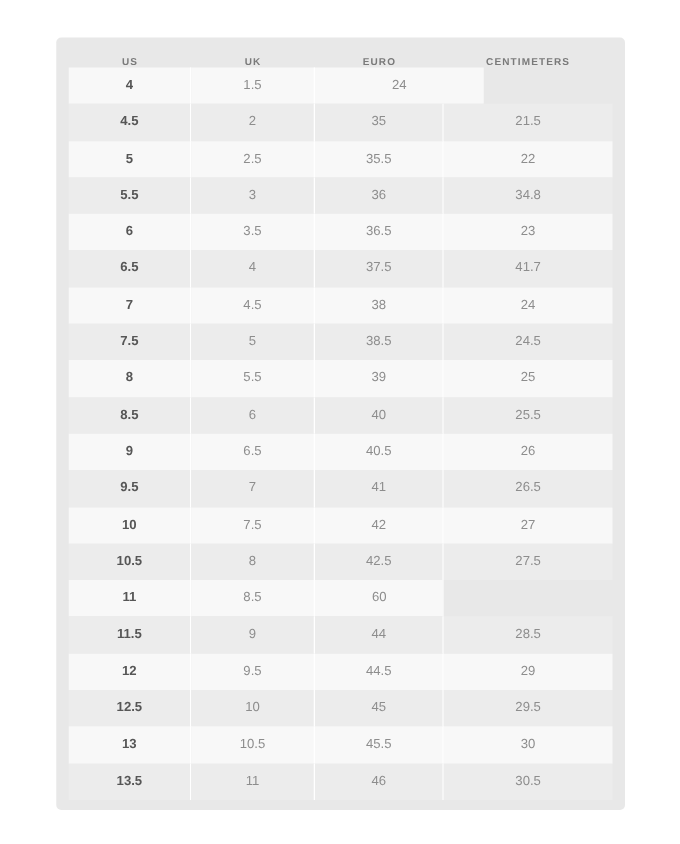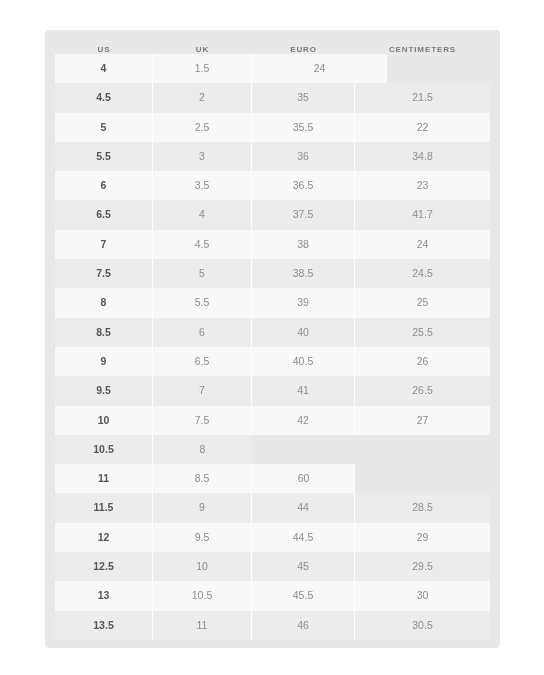--- a/index.html
+++ b/index.html
@@ -176,20 +176,22 @@
         </div>
         <div class="row odd">
           <div class="cell c-us us">10</div>
           <div class="cell c-uk">7.5</div>
           <div class="cell c-euro">42</div>
           <div class="cell c-cm">27</div>
         </div>
         <div class="row even">
           <div class="cell c-us us">10.5</div>
           <div class="cell c-uk">8</div>
+          <div class="cell c-euro">42.5</div>
+          <div class="cell c-cm">27.5</div>
         </div>
         <div class="row odd">
           <div class="cell c-us us">11</div>
           <div class="cell c-uk">8.5</div>
           <div class="cell c-euro">60</div>
         </div>
         <div class="row even">
           <div class="cell c-us us">11.5</div>
           <div class="cell c-uk">9</div>
           <div class="cell c-euro">44</div>

